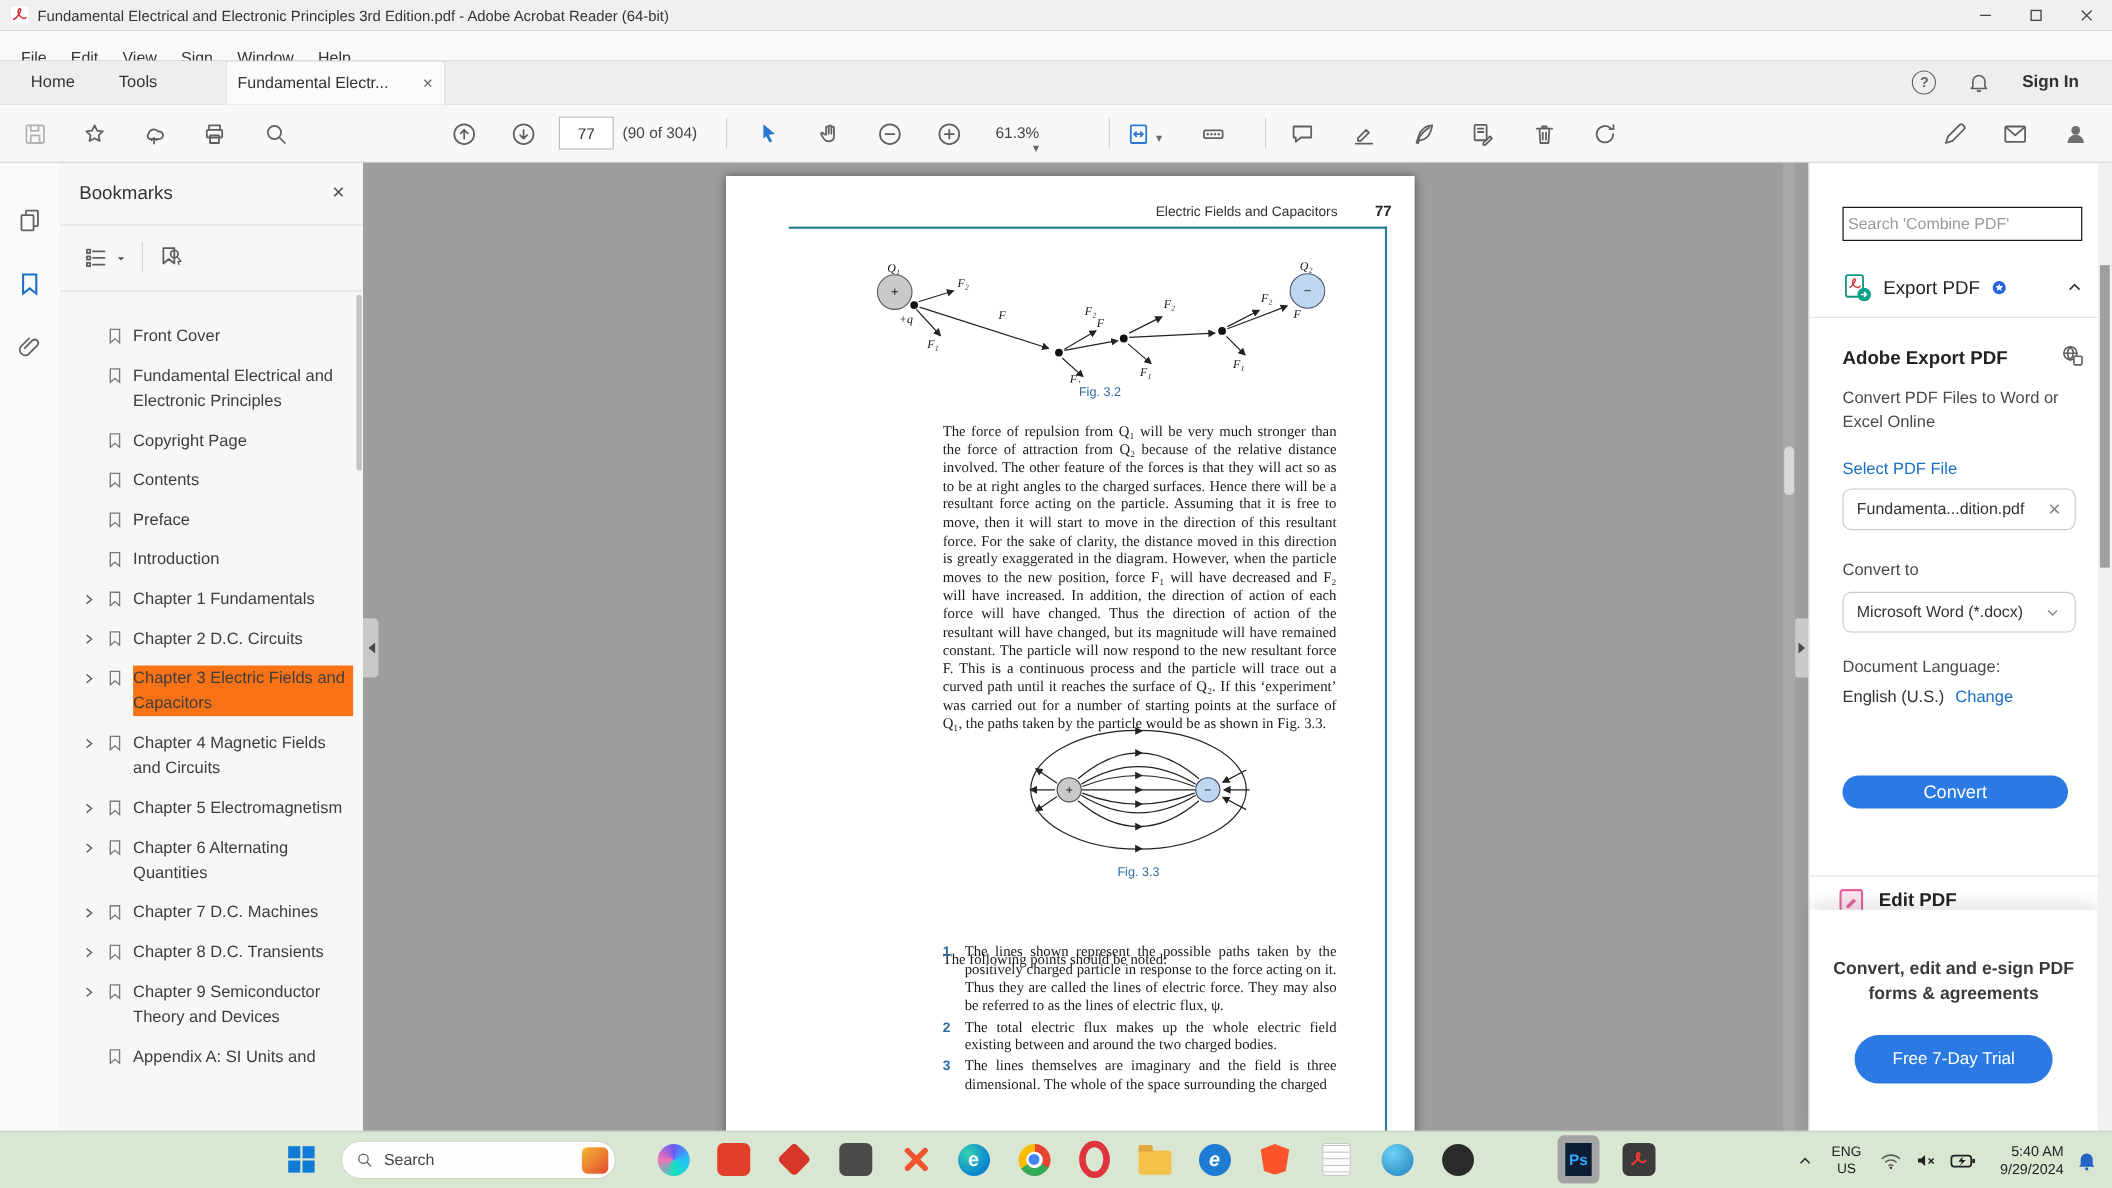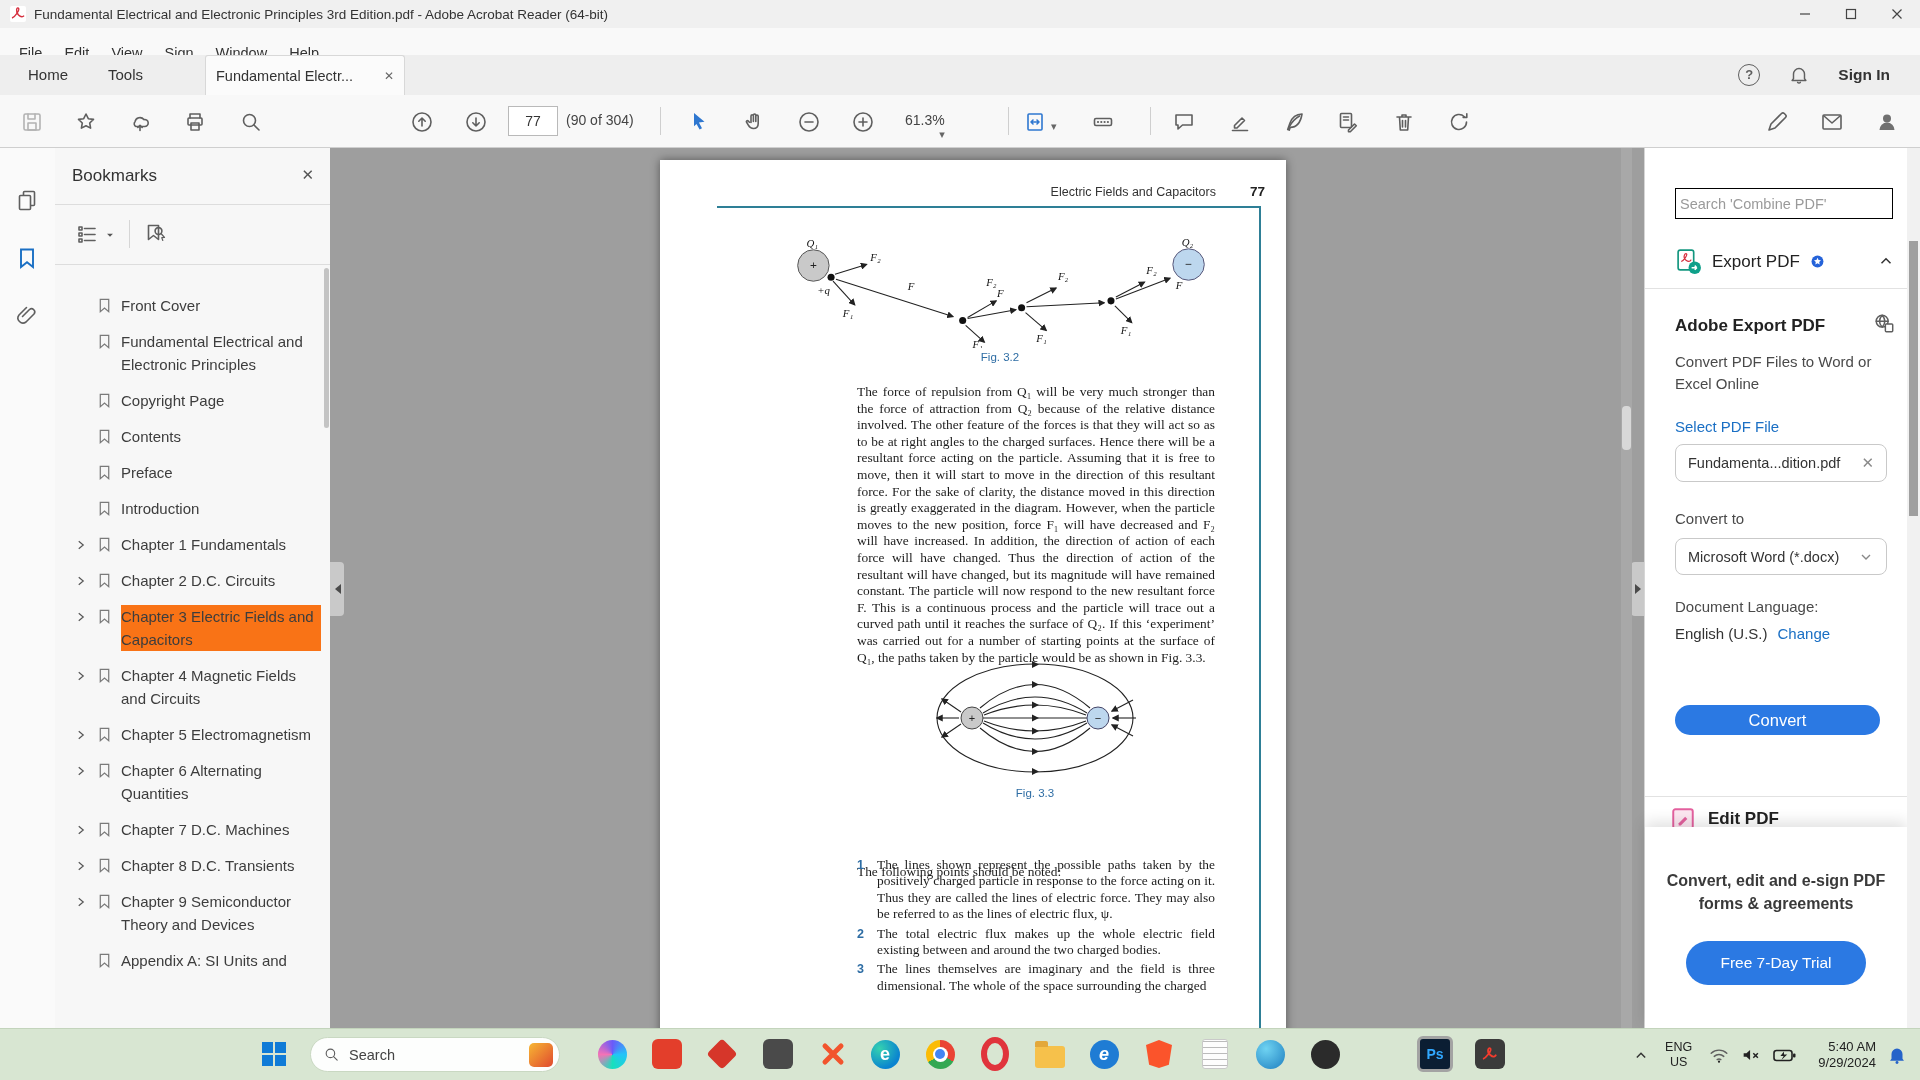--- a/index.html
+++ b/index.html
@@ -835,21 +835,21 @@
     <div class="tkbtn" style="left:1196px;">
         <span class="notepadic"></span>
       </div>
     <div class="tkbtn" style="left:1251px;">
         <span class="circbase" style="background:radial-gradient(circle at 35% 30%,#6fd3f2,#1e7fc0);"></span>
       </div>
     <div class="tkbtn" style="left:1306px;">
         <span class="circbase" style="background:#2b2b2b;"></span>
       </div>
     <div class="tkbtn" style="left:1416px;">
-        <span class="appbase lettericon" style="background:#0b1e33;color:#31a8ff;font-size:14px;border:3px solid #a3a3a3;">Ps</span>
+        <span class="appbase lettericon" style="background:#0b1e33;color:#31a8ff;font-size:14px;border:7px solid #a3a3a3;">Ps</span>
       </div>
     <div class="tkbtn" style="left:1471px;">
         <span class="appbase" style="background:#3b3b3b;display:flex;align-items:center;justify-content:center;">
           <svg width="20" height="20" viewBox="0 0 20 20">
             <path d="M3 15c3-1.2 9-8.6 7.4-10.4S6 7.2 10.3 11s5.7-.4 5.7-.4" stroke="#f23c2e" fill="none" stroke-width="1.8"></path>
           </svg>
         </span>
       </div>
 
     <div class="tray">

